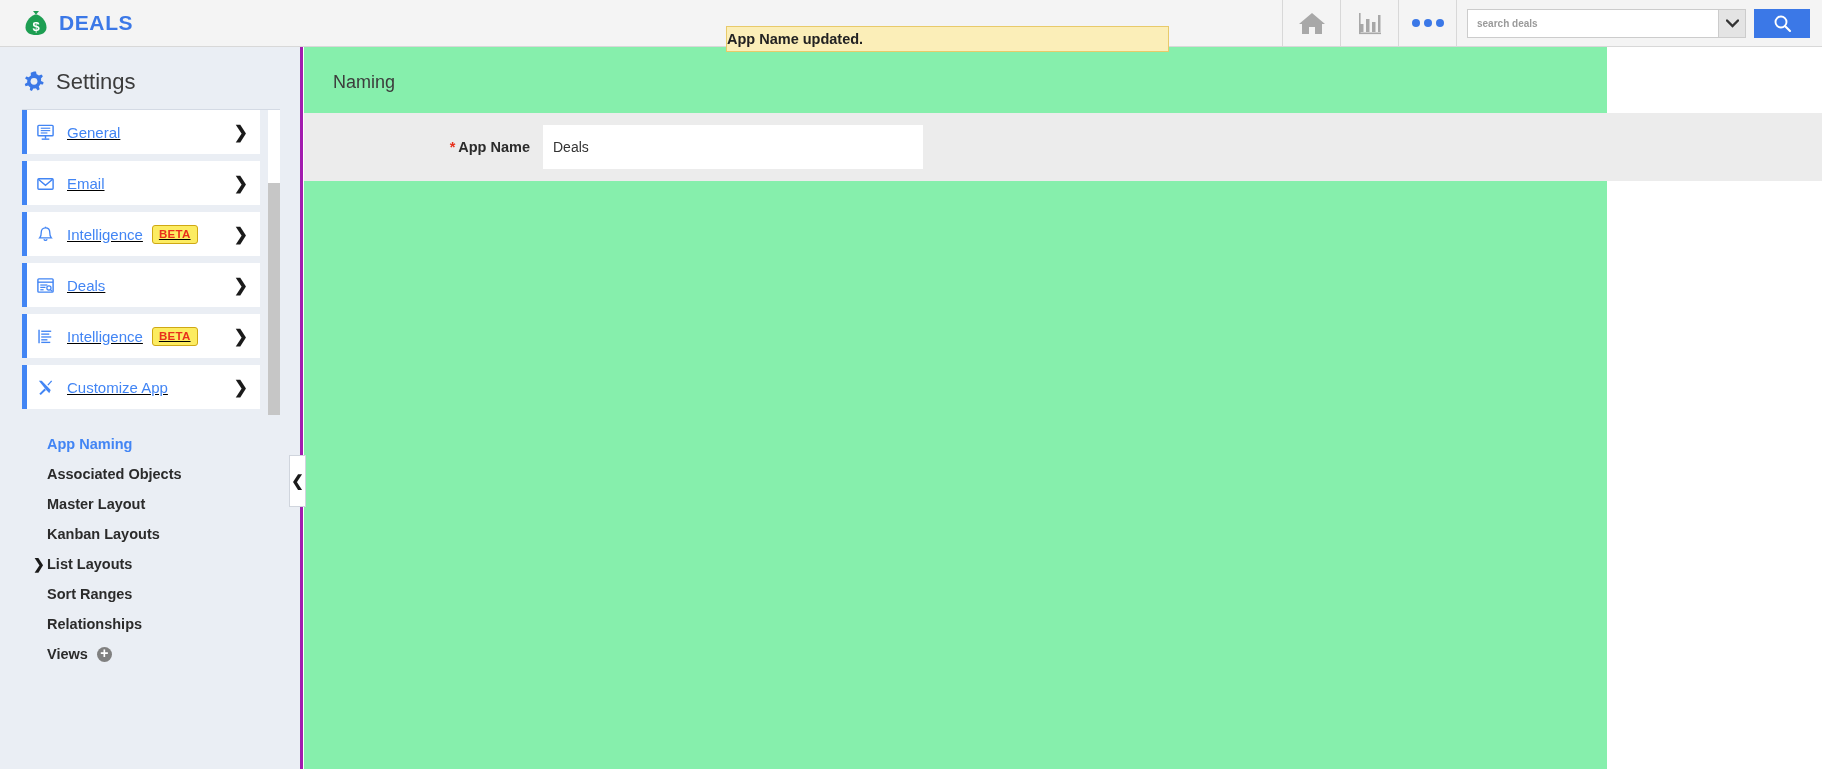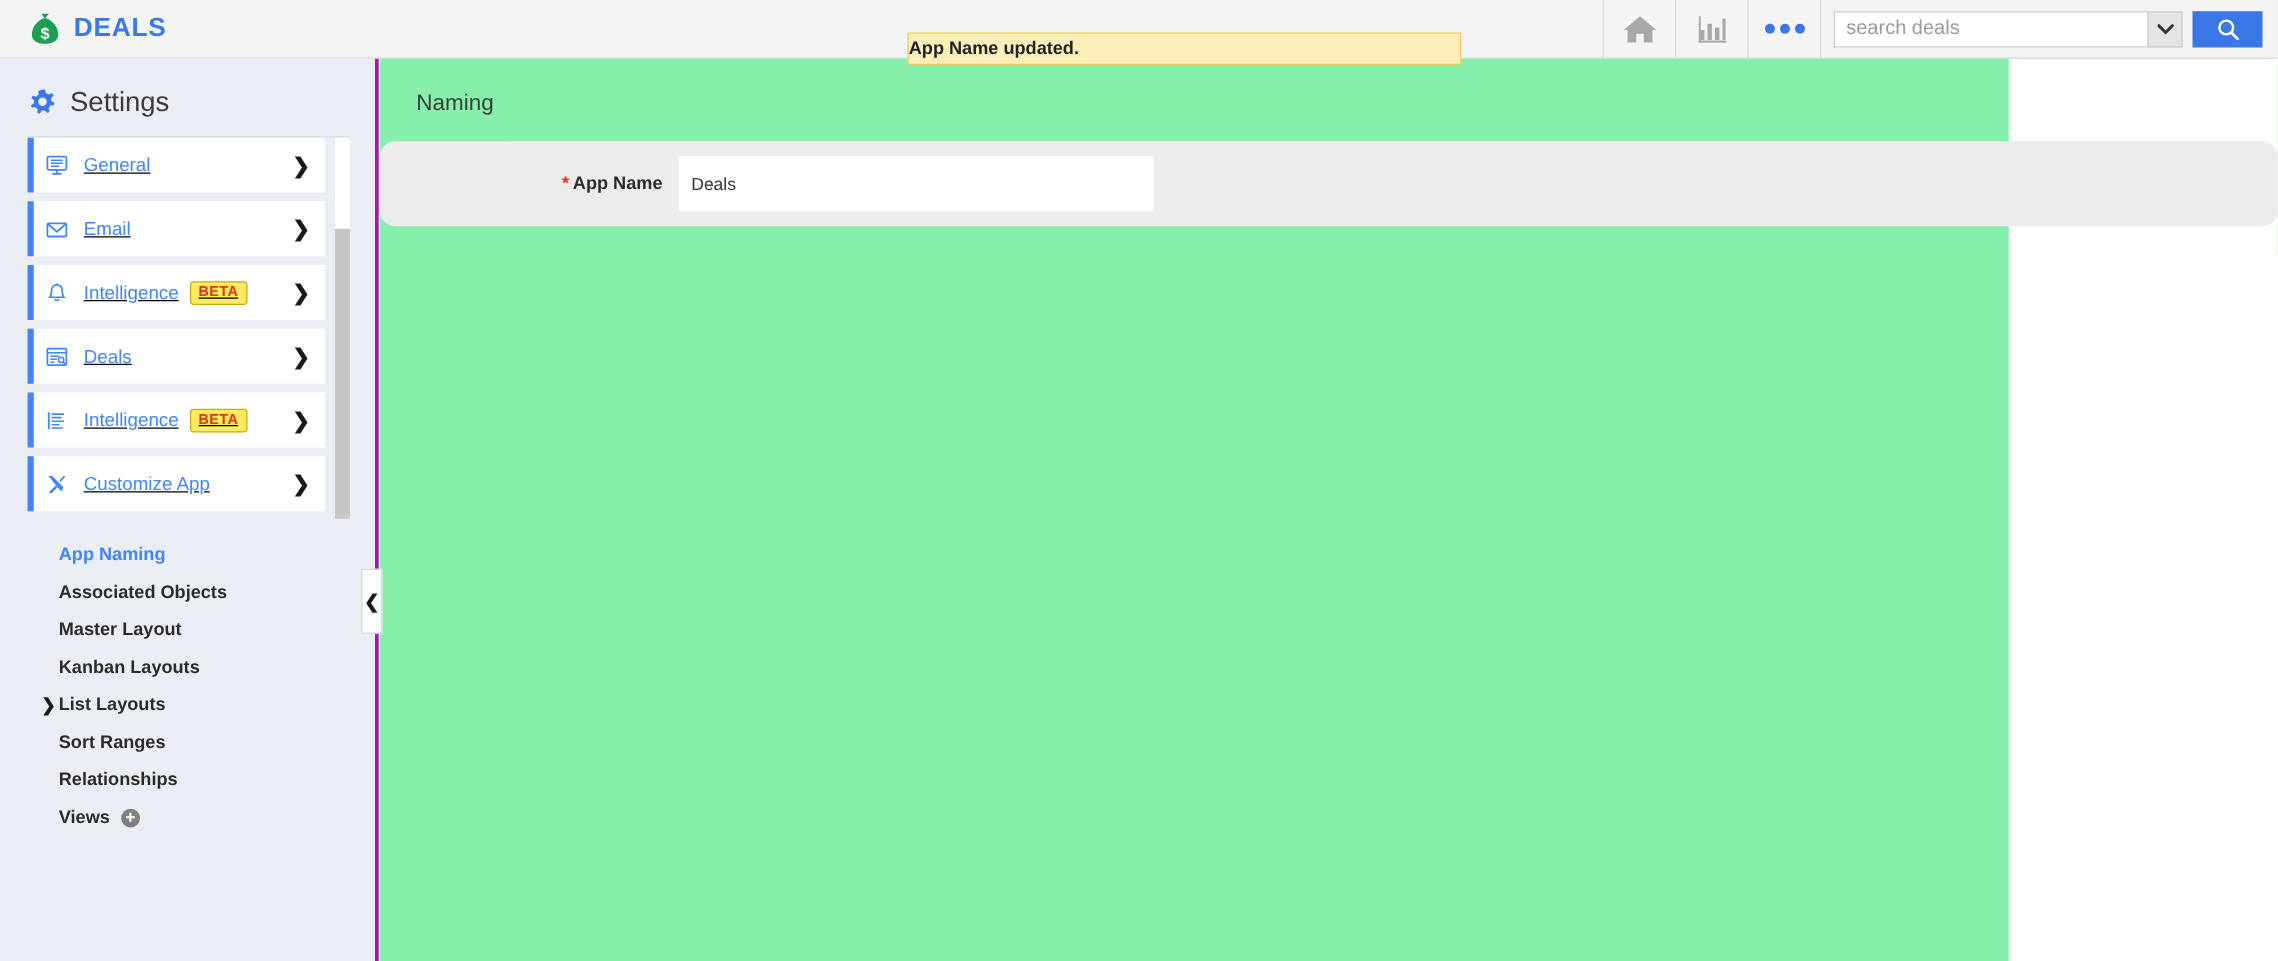--- a/index.html
+++ b/index.html
@@ -77,24 +77,25 @@
   }
   .dots { display: flex; gap: 4px; }
   .dot { width: 8px; height: 8px; border-radius: 50%; background: #3b78e7; }
   .search-wrap { display: flex; align-items: stretch; height: 29px; width: 100%; }
   .search-input {
     flex: 1;
     border: 1px solid #cccccc;
     border-right: none;
     background: #ffffff;
     font-family: "Liberation Sans", sans-serif;
-    font-size: 16px;
+    font-size: 10px;
     color: #7f1d1d;
     padding: 0 9px;
     outline: none;
+    font-weight: bold;
   }
   .search-input::placeholder { color: #9a9a9a; }
   .search-caret {
     width: 28px;
     border: 1px solid #cccccc;
     background: #e4e4e4;
     display: flex; align-items: center; justify-content: center;
   }
   .search-btn {
     width: 56px;
@@ -245,21 +246,20 @@
     font-size: 18px;
     color: #3c3c3c;
   }
   .form-row {
     margin-top: 20px;
     width: 1518px;
     height: 68px;
     background: #ececec;
     display: flex;
     align-items: center;
-    border-radius: 12px;
   }
   .field-label {
     width: 239px;
     text-align: right;
     padding-right: 13px;
     font-size: 14.5px;
     font-weight: bold;
     color: #2b2b2b;
     white-space: nowrap;
   }

